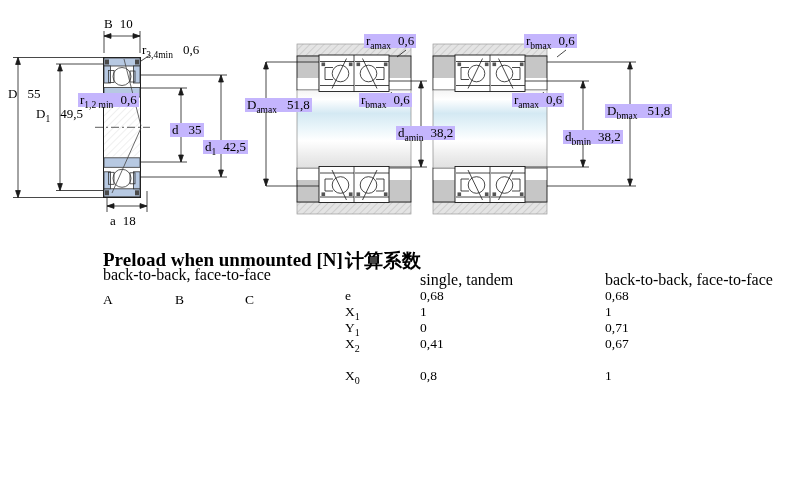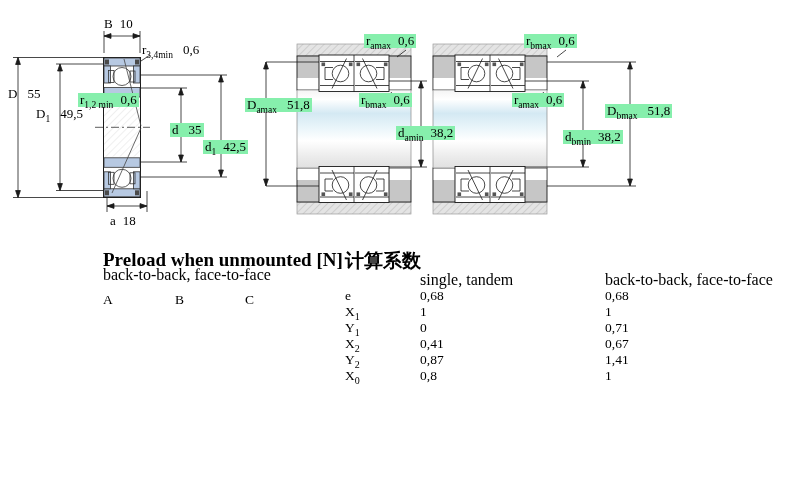--- a/index.html
+++ b/index.html
@@ -1,21 +1,21 @@
 <!DOCTYPE html>
 <html><head>
 <meta charset="utf-8">
 <style>
   html,body{margin:0;padding:0;background:#fff;}
   .canvas{position:relative;width:800px;height:500px;background:#fff;overflow:hidden;
           font-family:"Liberation Serif",serif;color:#000;}
   svg{position:absolute;left:0;top:0;}
   .lbl{position:absolute;font-size:13px;white-space:nowrap;line-height:1.05;}
   .lbl sub{font-size:9.5px;line-height:0;}
-  .bg{background:#86efac;padding:0 2px;}
+  .bg{background:#c4b5fd;padding:0 2px;}
   .gap{display:inline-block;width:7px;}
   .gap-lg{display:inline-block;width:10px;}
   .ttl{position:absolute;font-size:19px;font-weight:bold;white-space:nowrap;}
   .txt{position:absolute;font-size:16px;white-space:nowrap;}
   .prow{position:absolute;left:103px;width:220px;height:16px;}
   .prow span{position:absolute;font-size:13.5px;}
   .pc0{left:0;} .pc1{left:72px;} .pc2{left:142px;}
   .frow{position:absolute;left:345px;width:440px;height:16px;}
   .frow .fsym{position:absolute;left:0;font-size:13.5px;}
   .frow .fsym sub{font-size:10px;line-height:0;}
@@ -251,24 +251,19 @@
 <div class="frow" style="top:320px">
   <span class="fsym"><span>Y</span><sub>1</sub></span>
   <span class="fv1">0</span>
   <span class="fv2">0,71</span>
 </div>
 <div class="frow" style="top:336px">
   <span class="fsym"><span>X</span><sub>2</sub></span>
   <span class="fv1">0,41</span>
   <span class="fv2">0,67</span>
 </div>
-<div class="frow" style="top:352px">
-  <span class="fsym"><span>Y</span><sub>2</sub></span>
-  <span class="fv1">0,87</span>
-  <span class="fv2">1,41</span>
-</div>
 <div class="frow" style="top:368px">
   <span class="fsym"><span>X</span><sub>0</sub></span>
   <span class="fv1">0,8</span>
   <span class="fv2">1</span>
 </div>
 
 </div>
 
 </body></html>

